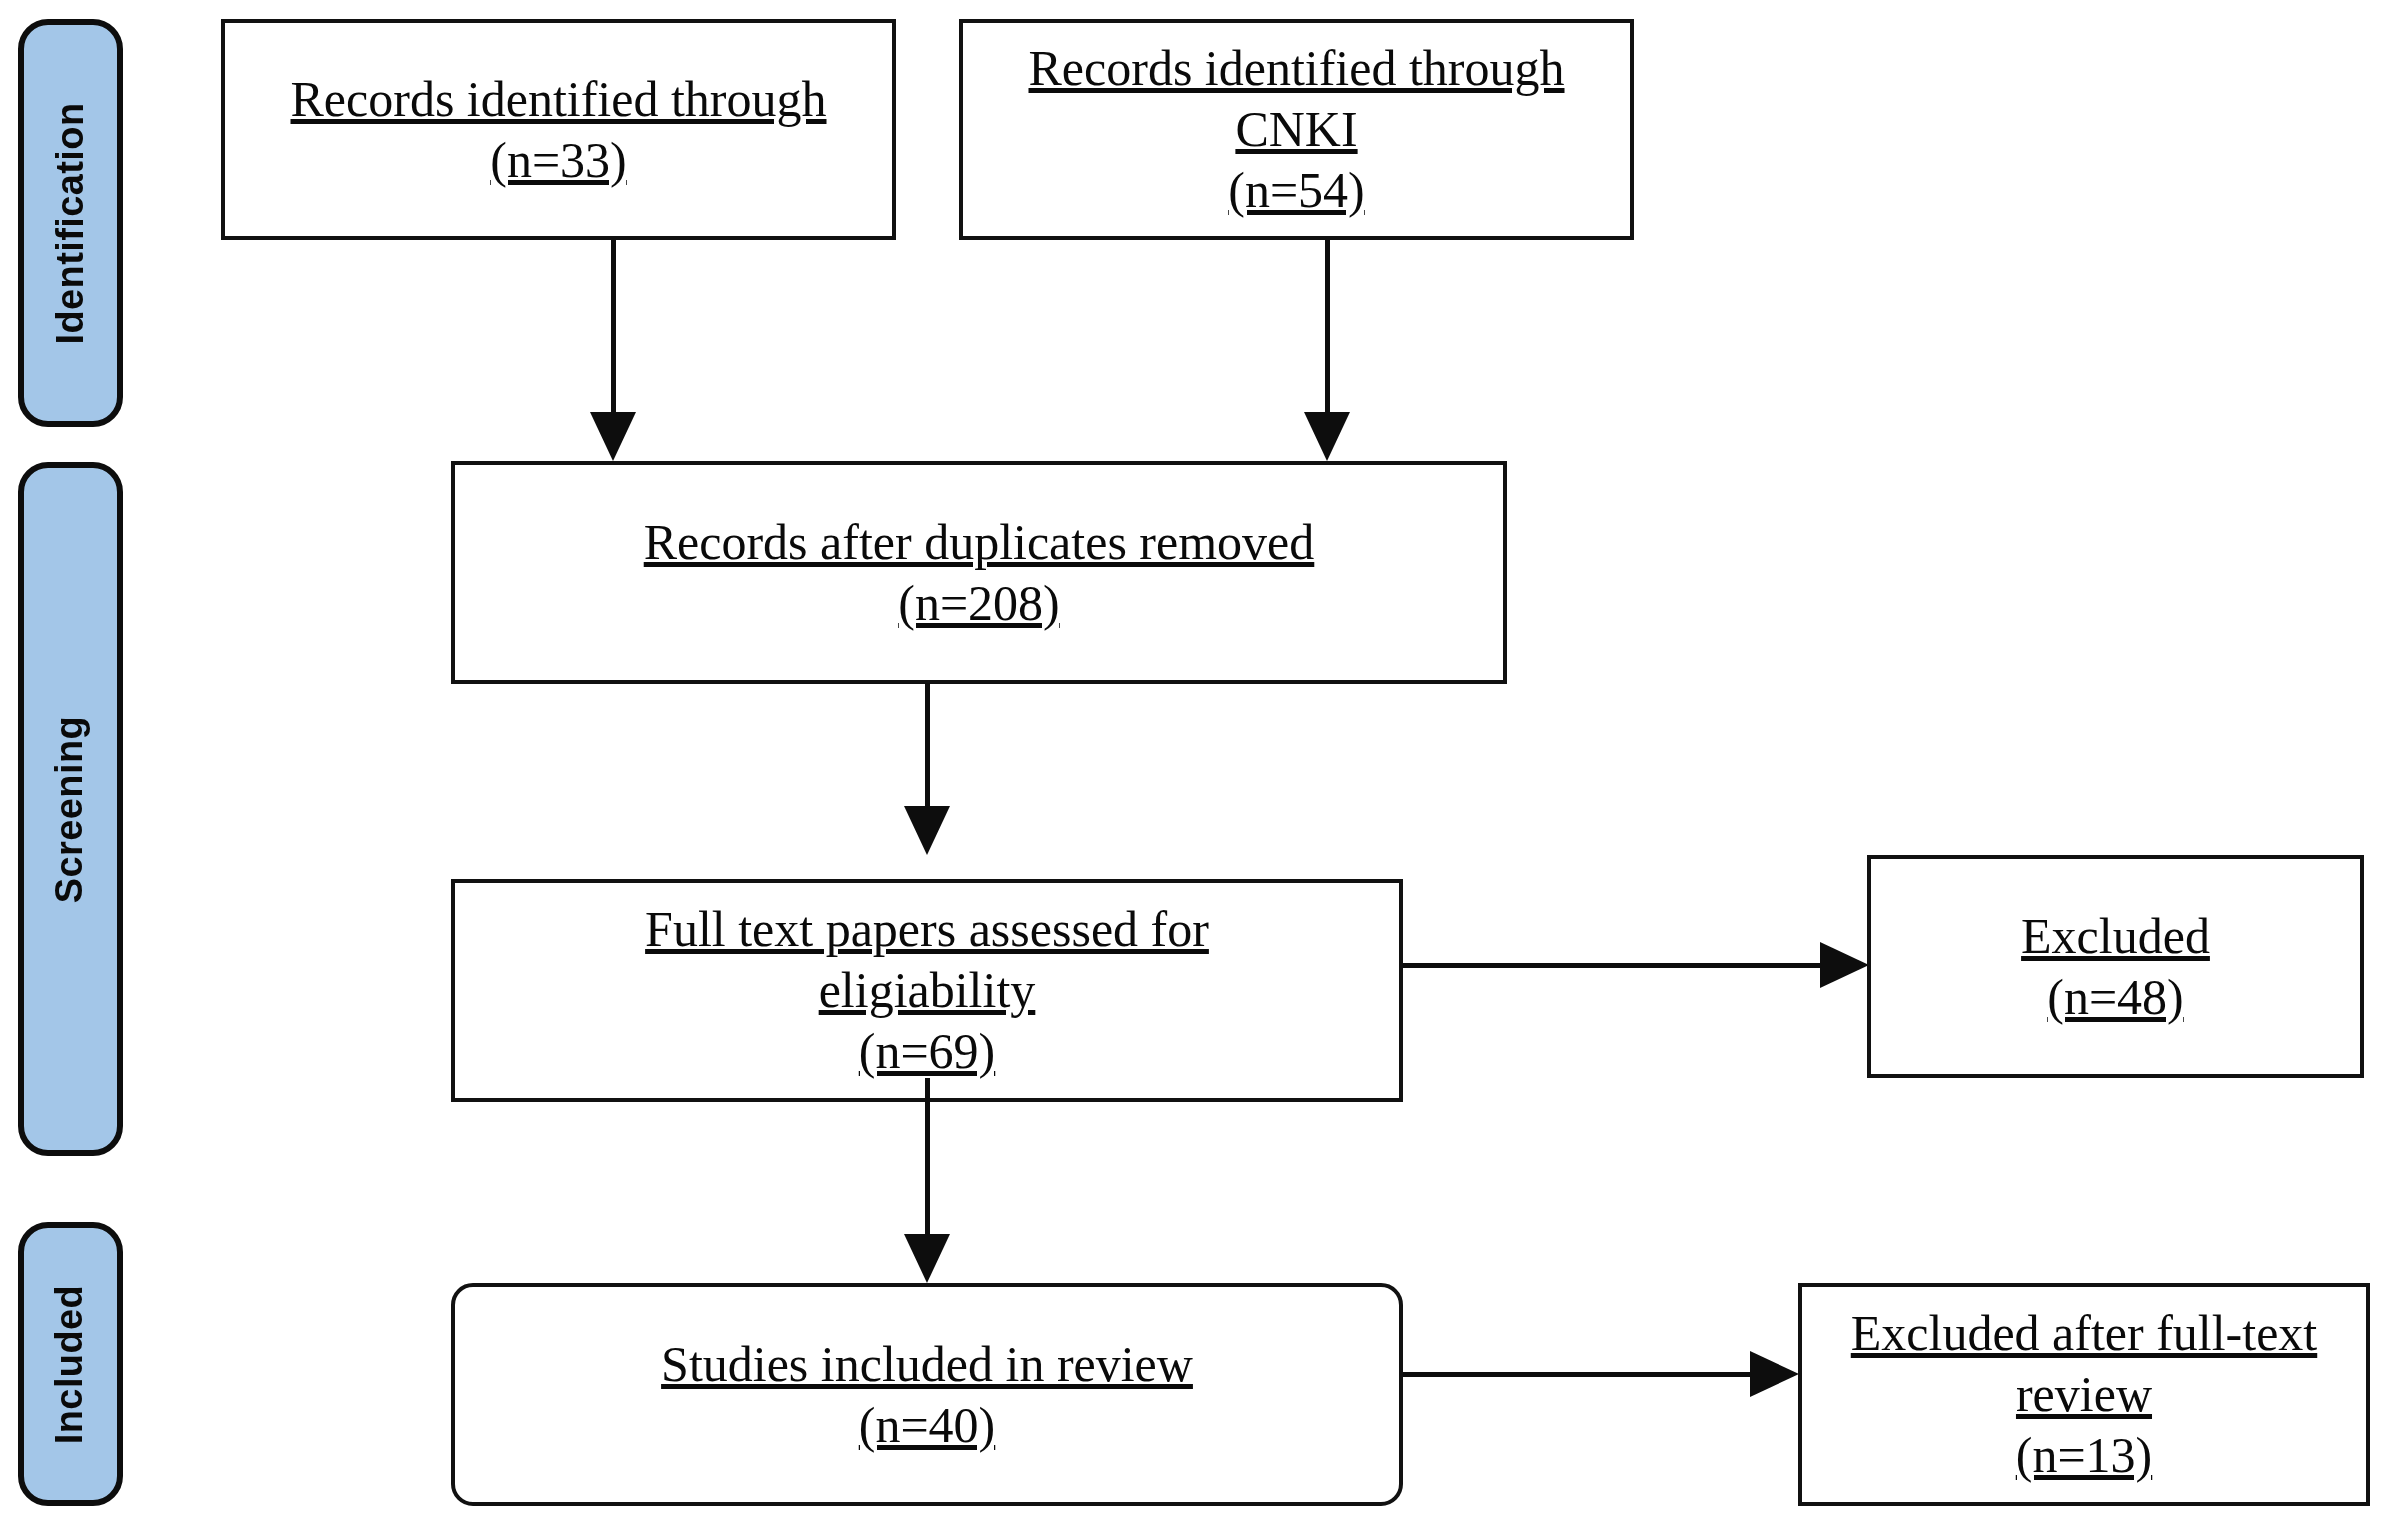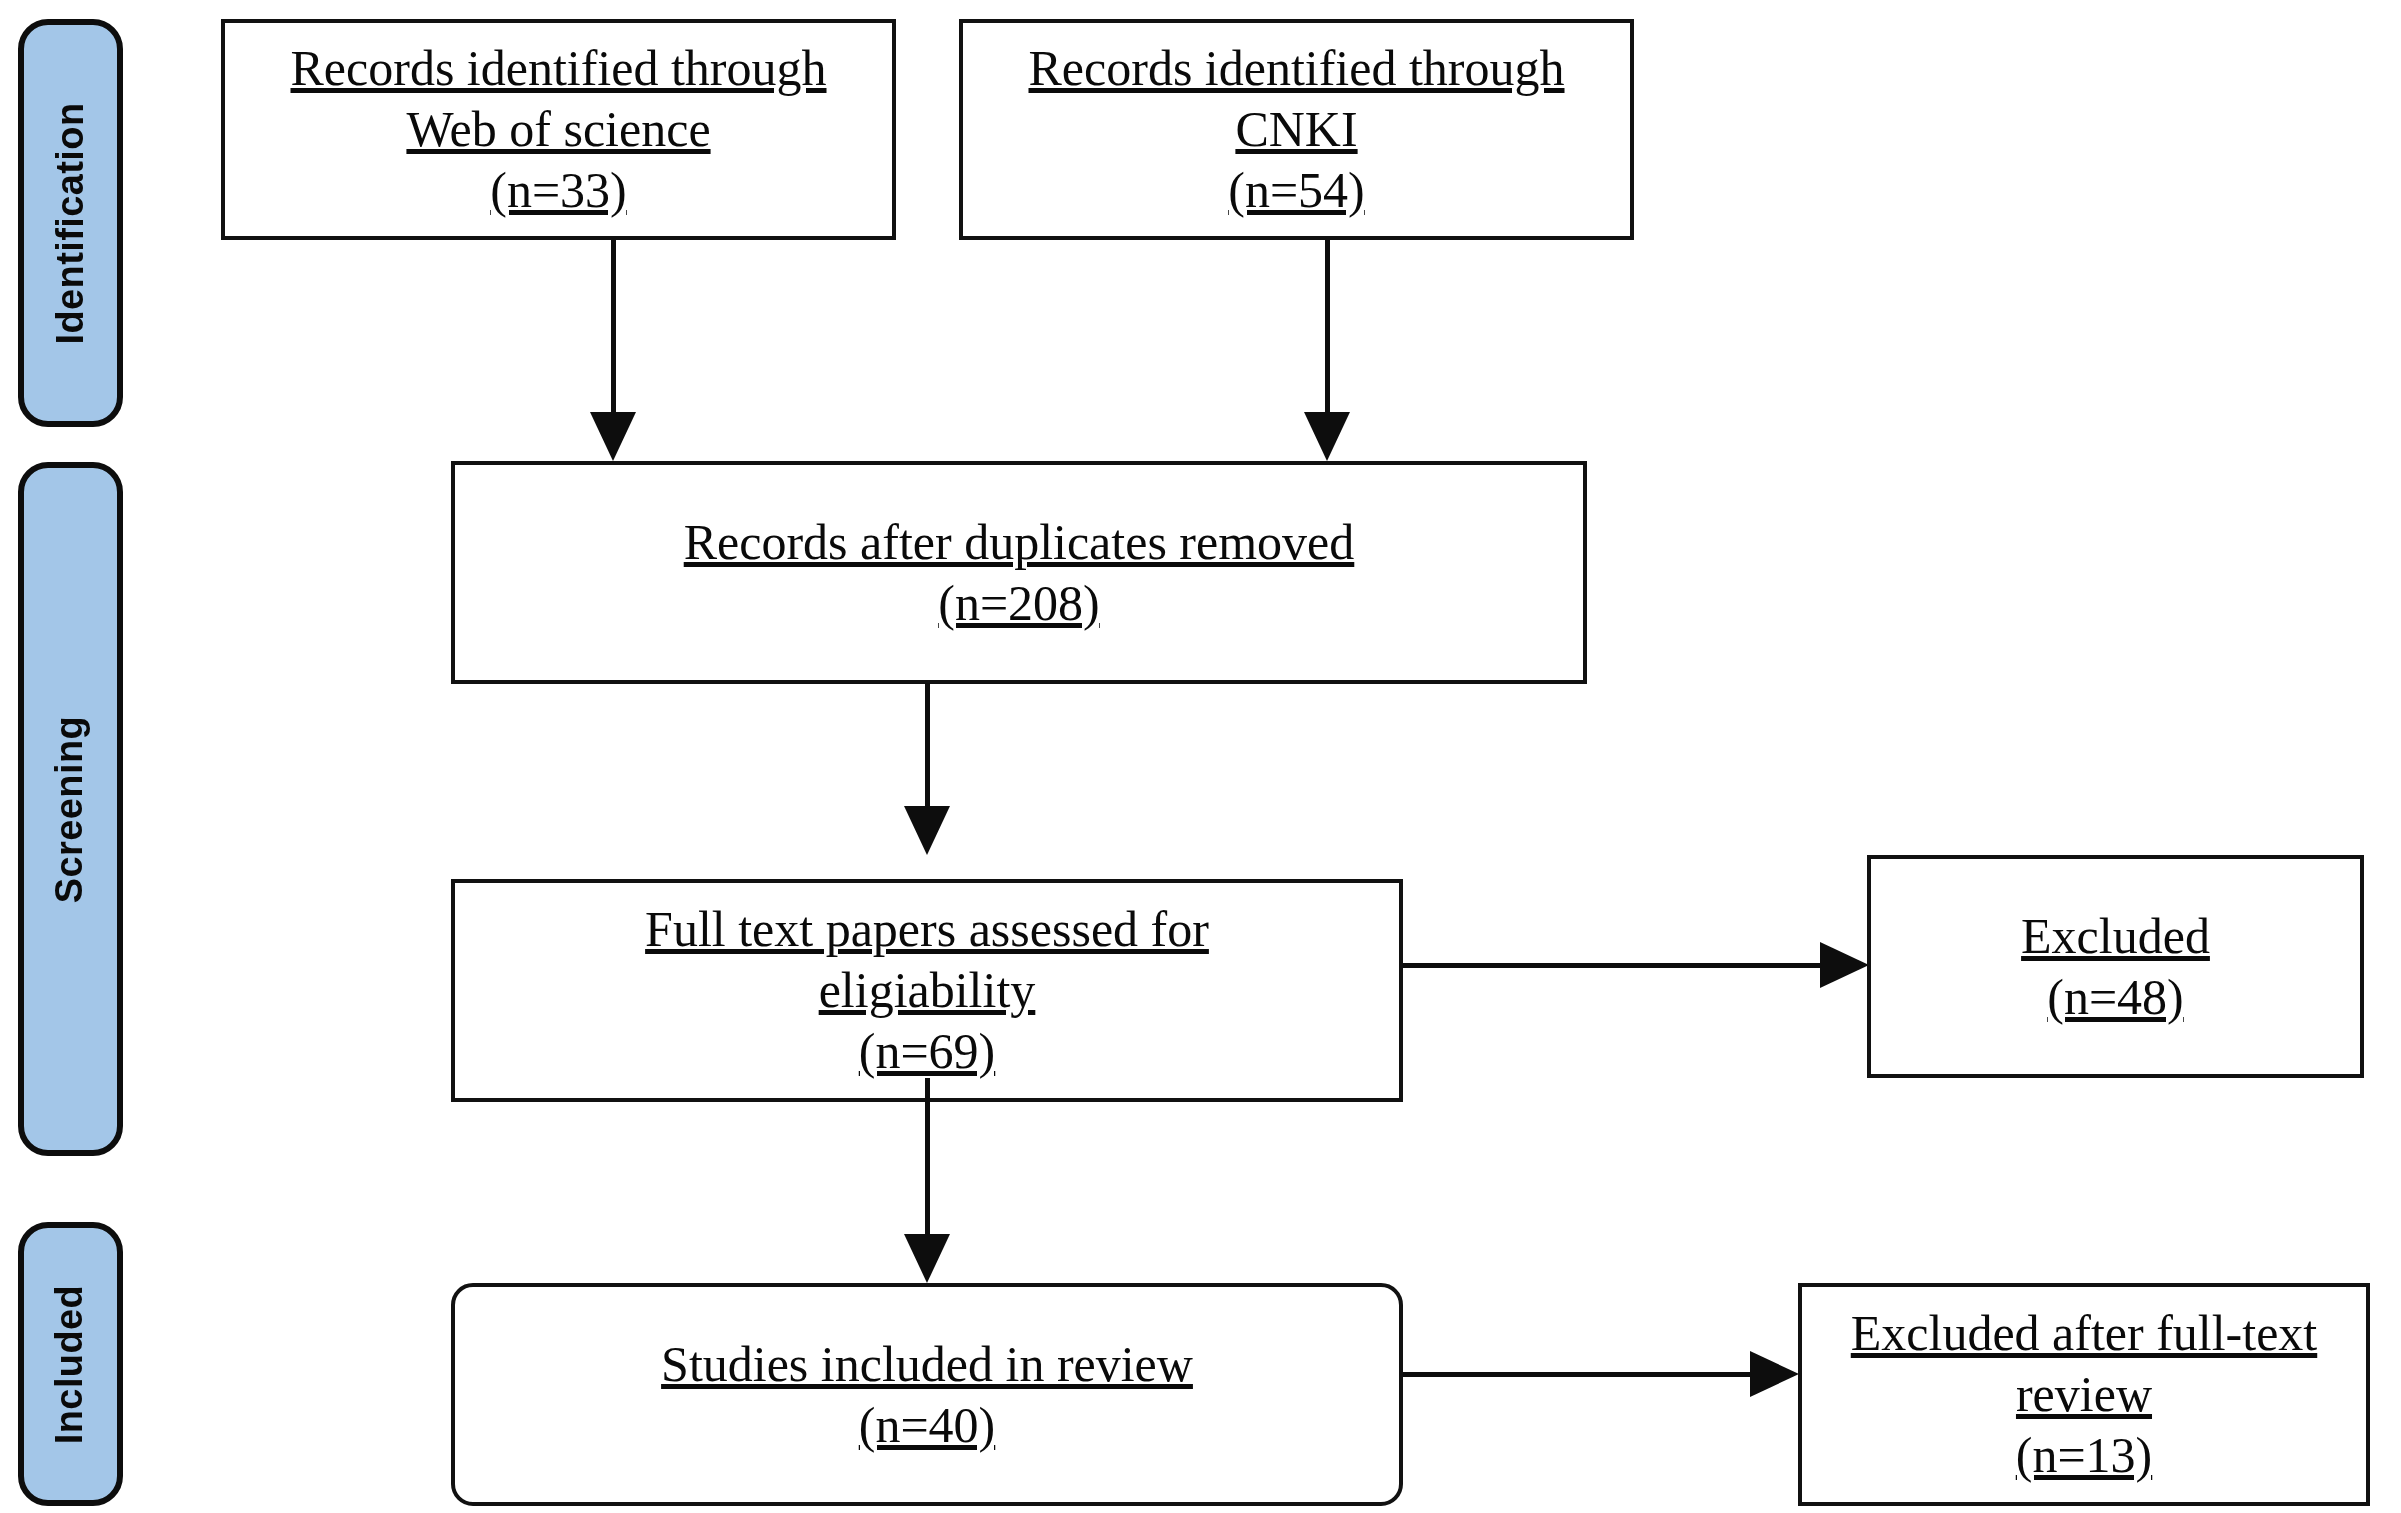--- a/index.html
+++ b/index.html
@@ -96,37 +96,36 @@
   <div class="stage" style="left:17.5px; top:462px; width:105px; height:694px;">
     <span class="stage-label">Screening</span>
   </div>
 
   <div class="stage" style="left:17.5px; top:1222px; width:105px; height:284px;">
     <span class="stage-label">Included</span>
   </div>
 
   <div class="box" style="left:221px; top:19px; width:675px; height:221px;">
     <span class="ln">Records identified through</span>
-    <span class="ln">Web of science</span>
     <span class="ln">(n=33)</span>
   </div>
 
   <div class="box" style="left:959px; top:19px; width:675px; height:221px;">
     <span class="ln">Records identified through</span>
     <span class="ln">CNKI</span>
     <span class="ln">(n=54)</span>
   </div>
 
   <div class="vline" style="left:611px; top:240px; height:172px;"></div>
   <div class="arrow-down" style="left:590px; top:412px;"></div>
 
   <div class="vline" style="left:1325px; top:240px; height:172px;"></div>
   <div class="arrow-down" style="left:1304px; top:412px;"></div>
 
-  <div class="box" style="left:451px; top:461px; width:1136px; height:223px;">
+  <div class="box" style="left:451px; top:461px; width:1056px; height:223px;">
     <span class="ln">Records after duplicates removed</span>
     <span class="ln">(n=208)</span>
   </div>
 
   <div class="vline" style="left:925px; top:683px; height:123px;"></div>
   <div class="arrow-down" style="left:904px; top:806px;"></div>
 
   <div class="box" style="left:451px; top:855px; width:952px; height:223px;margin-top:24px;">
     <span class="ln">Full text papers assessed for</span>
     <span class="ln">eligiability</span>

